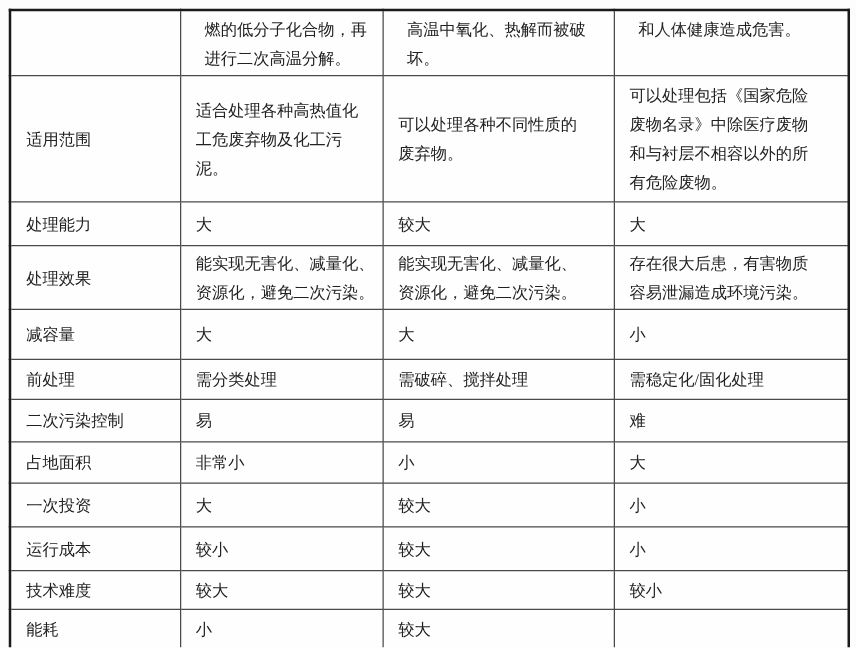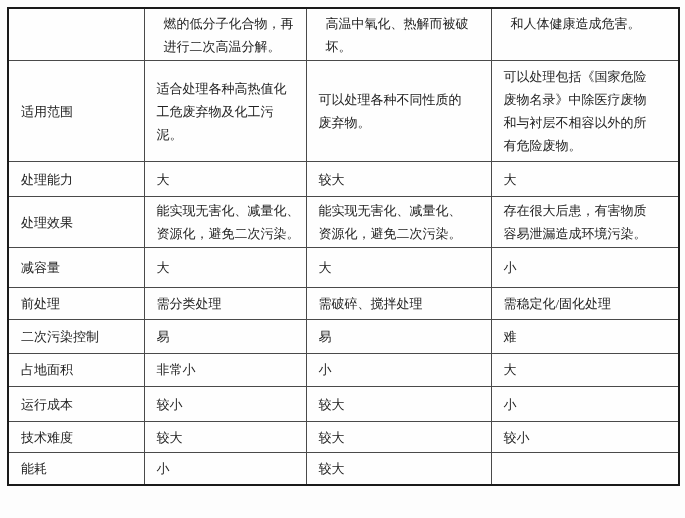--- a/index.html
+++ b/index.html
@@ -120,20 +120,26 @@
         <td>易</td>
         <td>易</td>
         <td>难</td>
       </tr>
       <tr class="r7">
         <td>占地面积</td>
         <td>非常小</td>
         <td>小</td>
         <td>大</td>
       </tr>
+      <tr class="r8">
+        <td>一次投资</td>
+        <td>大</td>
+        <td>较大</td>
+        <td>小</td>
+      </tr>
       <tr class="r9">
         <td>运行成本</td>
         <td>较小</td>
         <td>较大</td>
         <td>小</td>
       </tr>
       <tr class="r10">
         <td>技术难度</td>
         <td>较大</td>
         <td>较大</td>

